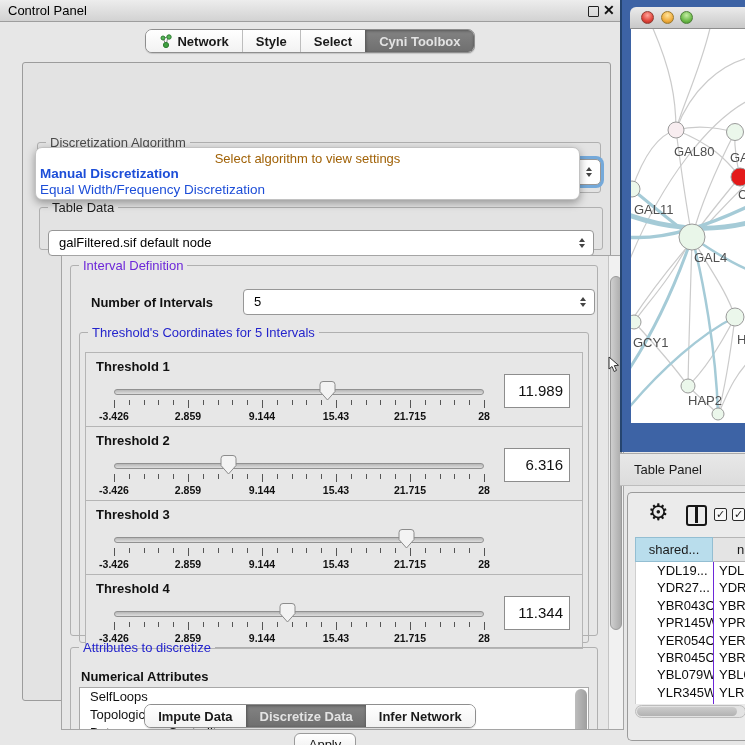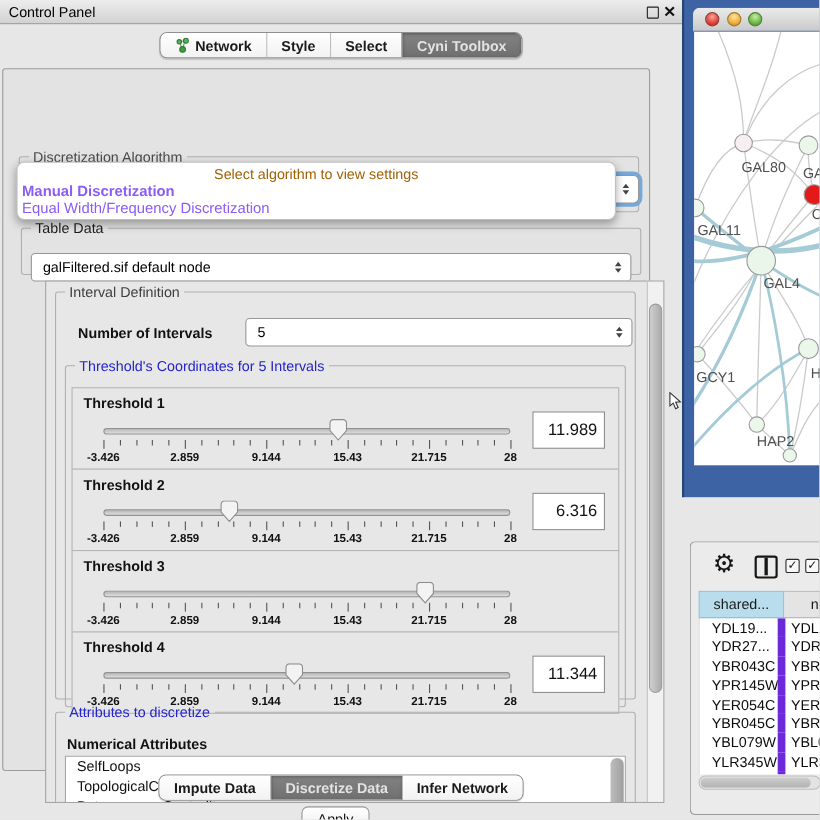--- a/index.html
+++ b/index.html
@@ -22,47 +22,47 @@
   .seg { display:flex; align-items:center; gap:5px; padding:0 13px; font-size:13px; font-weight:bold;
     color:#1a1a1a; background:linear-gradient(#ffffff,#f2f2f2); white-space:nowrap; }
   .seg + .seg { border-left:1px solid #bdbdbd; }
   .seg.selected { background:linear-gradient(#838383,#6f6f6f); color:#e3e3e3;
     border-left:1px solid #5f5f5f; box-shadow:inset 0 1px 3px rgba(0,0,0,.35); }
   .seg.selected + .seg { border-left:none; }
   #top-tabs { position:absolute; left:0; top:29px; width:620px; display:flex; justify-content:center; }
   #bottom-tabs { position:absolute; left:0; top:704px; width:620px; display:flex; justify-content:center; }
 
   
-  #outer-panel { position:absolute; left:2px; top:62px; width:589px; height:639px;
+  #outer-panel { position:absolute; left:22px; top:62px; width:589px; height:639px;
     border:1px solid #9c9c9c; border-radius:3px; background:#e3e3e3; }
 
   fieldset { border:1px solid #b0b0b0; border-radius:3px; position:absolute; }
   legend { padding:0 4px; margin-left:8px; font-size:13px; }
   .legend-gray  { color:#4a4a4a; }
   .legend-black { color:#1c1c1c; }
-  .legend-green { color:#404040; }
+  .legend-green { color:#6d28d9; }
   .legend-blue  { color:#2424cc; }
 
   
   .combo { position:absolute; background:#fff; border:1px solid #979797; border-radius:4px;
     height:26px; line-height:24px; padding-left:10px; font-size:13px; color:#000; }
   .stepper { position:absolute; right:8px; top:50%; transform:translateY(-50%);
     display:flex; flex-direction:column; gap:2px; }
   .stepper .up   { width:0; height:0; border-left:3.5px solid transparent; border-right:3.5px solid transparent; border-bottom:4.5px solid #444; }
   .stepper .down { width:0; height:0; border-left:3.5px solid transparent; border-right:3.5px solid transparent; border-top:4.5px solid #444; }
 
   #fs-algo { left:14px; top:72px; width:564px; height:58px; }
   #algo-combo { left:22px; top:96px; width:556px; border-radius:5px;
     box-shadow:0 0 0 3px #74a9da; }
 
   
   #popup { position:absolute; left:12px; top:84px; width:545px; height:53px; background:#fff;
     border:1px solid #c2c2c2; border-radius:7px; box-shadow:0 3px 9px rgba(0,0,0,.35); z-index:20; }
   #popup .ph { text-align:center; color:#a16207; font-size:13px; padding-top:3px; height:18px; }
-  #popup .opt { font-size:13.5px; color:#8b5cf6; padding-left:4px; height:16px; line-height:16px; }
+  #popup .opt { font-size:13.5px; color:#1d4ed8; padding-left:4px; height:16px; line-height:16px; }
   #popup .opt.first { font-weight:bold; }
 
   #fs-tabledata { left:16px; top:137px; width:564px; height:50px; }
   #tabledata-combo { left:8px; top:15px; width:546px; }
 
   
   #settings-panel { position:absolute; left:38px; top:192px; width:563px; height:475px;
     border:1px solid #a5a5a5; background:#e7e7e7; overflow:hidden; }
   #fs-interval { left:8px; top:2px; width:528px; height:378px; }
   #noi-label { position:absolute; left:20px; top:22px; font-weight:bold; font-size:13px; }
@@ -127,21 +127,21 @@
     font-size:11px; line-height:11px; text-align:center; color:#1a1a1a; background:#f8f8f8; }
   #cbx1 { left:86px; } #cbx2 { left:104px; }
   #tbl { position:absolute; left:7px; top:44px; width:111px; overflow:hidden; }
   #tbl-header { display:flex; height:25px; }
   .hcell { font-size:13px; line-height:23px; overflow:hidden; white-space:nowrap; }
   #hcell-1 { width:78px; background:#b9ddec; border:1px solid #93bed2; text-align:center; color:#1a1a1a; }
   #hcell-2 { flex:1; background:#e4e4e4; border:1px solid #b6b6b6; border-left:none; padding-left:24px; color:#1a1a1a; }
   #tbl-rows { height:142px; overflow:hidden; background:#fff; border-left:1px solid #cfcfcf; }
   .trow { display:flex; height:17.4px; background:#fff; }
   .tcell { font-size:13px; line-height:17px; white-space:nowrap; overflow:hidden; color:#0c0c0c; }
-  .tcell.c1 { width:78px; padding-left:11px; border-right:7px solid #6d28d9; }
+  .tcell.c1 { width:78px; padding-left:21px; border-right:1px solid #6d28d9; }
   .tcell.c2 { flex:1; padding-left:5px; }
   #h-scroll { position:absolute; left:7px; top:212px; width:111px; height:13px;
     background:#e3e3e3; border:1px solid #bdbdbd; border-radius:7px; }
   #h-thumb { position:absolute; left:1px; top:1px; width:100px; height:9px; border-radius:5px;
     background:linear-gradient(#cdcdcd,#b2b2b2); }
 
   #cursor { position:absolute; left:608px; top:356px; z-index:40; }
 </style>
 </head>
 <body>
@@ -483,20 +483,23 @@
           <text x="2" y="318" fill="#4f4f4f" font-size="13">GCY1</text>
           <circle cx="104" cy="288" r="9" fill="#ebf7eb" stroke="#9a9a9a" stroke-width="1"></circle>
           <text x="106" y="315" fill="#4f4f4f" font-size="13">H</text>
           <circle cx="57" cy="357" r="7" fill="#ebf7eb" stroke="#9a9a9a" stroke-width="1"></circle>
           <text x="57" y="376" fill="#4f4f4f" font-size="13">HAP2</text>
           <circle cx="87" cy="385" r="6" fill="#ebf7eb" stroke="#9a9a9a" stroke-width="1"></circle>
         </svg>
     </div>
   </div>
 
+  <div id="table-panel-header">
+    <span id="table-panel-title">Table Panel</span>
+  </div>
   <div id="table-window">
     <span id="gear-icon">⚙</span>
     <span id="split-icon"></span>
     <span id="cbx1" class="cbx">✓</span>
     <span id="cbx2" class="cbx">✓</span>
     <div id="tbl">
       <div id="tbl-header">
         <div id="hcell-1" class="hcell">shared...</div>
         <div id="hcell-2" class="hcell">n...</div>
       </div>

